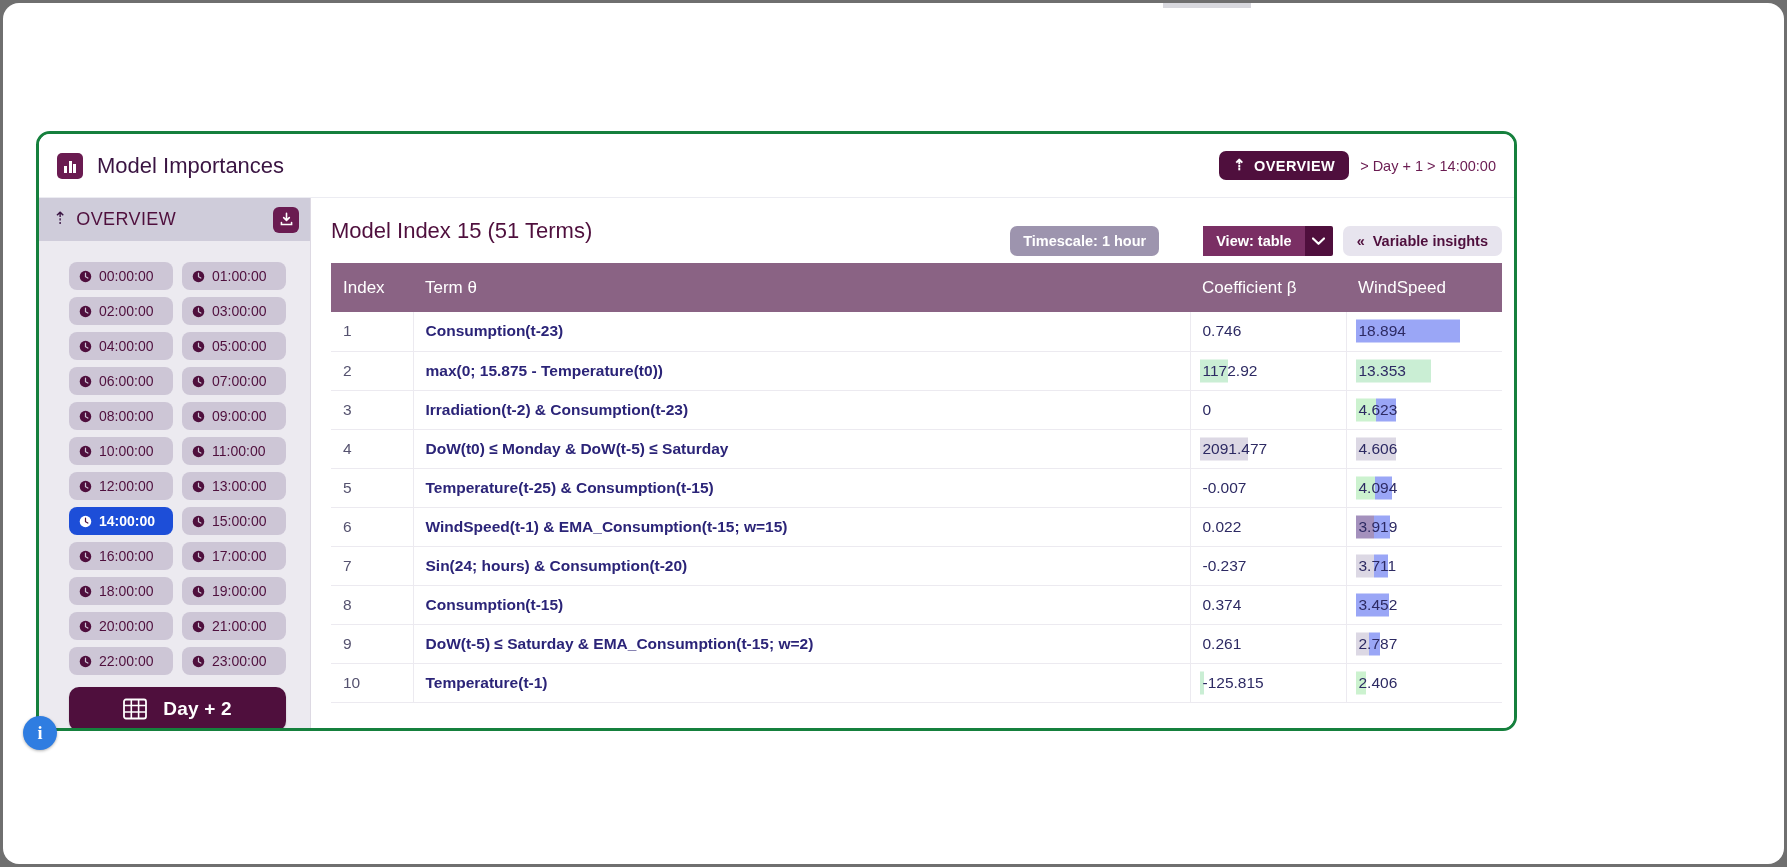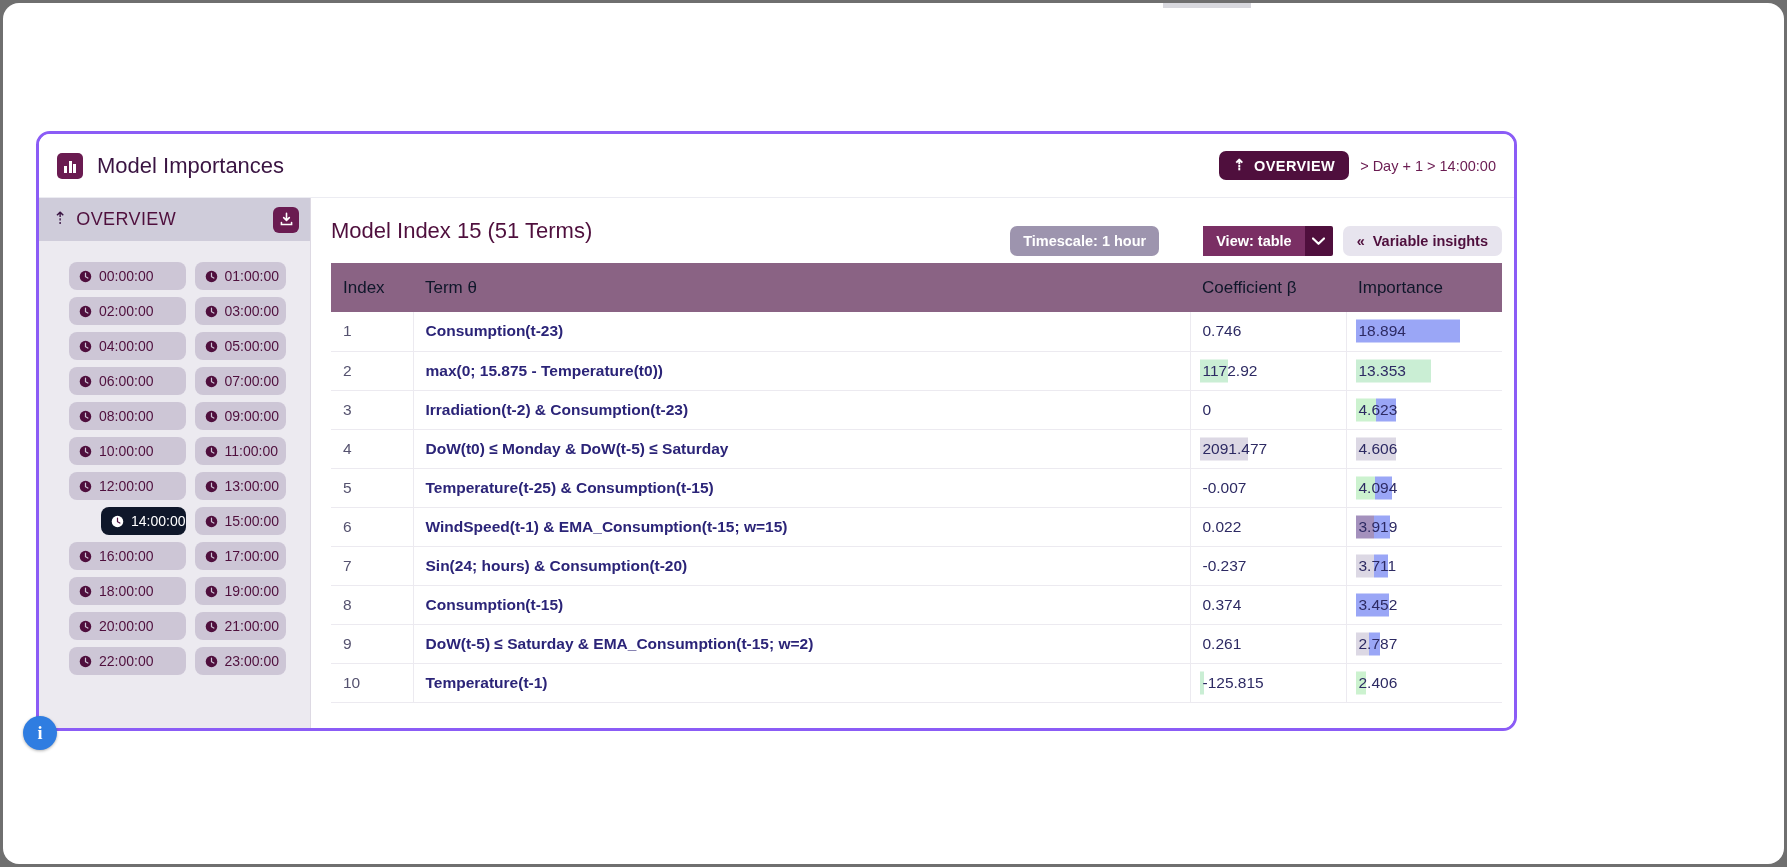--- a/index.html
+++ b/index.html
@@ -39,21 +39,21 @@
     letter-spacing: 0.2px;
   }
 
   
   .card {
     position: absolute;
     left: 33px;
     top: 128px;
     width: 1481px;
     height: 600px;
-    border: 3px solid #8b5cf6;
+    border: 3px solid #15803d;
     border-radius: 14px;
     background: #ffffff;
     overflow: hidden;
   }
 
   .card-header {
     height: 64px;
     display: flex;
     align-items: center;
     padding: 0 14px 0 18px;
@@ -204,24 +204,23 @@
     align-items: center;
     gap: 7px;
     padding-left: 10px;
     font-size: 14px;
     color: #4f0f3d;
     cursor: pointer;
     border: none;
     font-family: "Liberation Sans", sans-serif;
   }
   .time-chip.selected {
-    background: #0f172a;
+    background: #1d4ed8;
     color: #ffffff;
-    font-weight: normal;
-    margin-left: 32px;
+    font-weight: bold;
   }
   .clock-ico { flex: none; display: block; }
 
   .day-group.second { margin-top: 12px; }
 
   
   .main {
     flex: 1;
     min-width: 0;
     background: #ffffff;
@@ -282,21 +281,21 @@
     font-size: 14.5px; font-weight: bold;
     border: none; cursor: pointer;
     font-family: "Liberation Sans", sans-serif;
   }
 
   
   .tbl-wrap { overflow: hidden; }
   table.imp { width: 100%; border-collapse: collapse; table-layout: fixed; }
   table.imp thead th {
     background: #8a6384;
-    color: #0f172a;
+    color: #ffffff;
     font-size: 17px;
     font-weight: 400;
     text-align: left;
     padding: 14px 0 14px 12px;
     height: 49px;
   }
   th.c-index { width: 82px; }
   th.c-term  { width: auto; }
   th.c-coef  { width: 156px; }
   th.c-imp   { width: 156px; }
@@ -562,20 +561,30 @@
               </button>
               <button class="time-chip">
                 <svg class="clock-ico" width="13" height="13" viewBox="0 0 14 14">
                   <circle cx="7" cy="7" r="6.2" fill="#4f0f3d"></circle>
                   <path d="M7 3.4V7.2l2.5 1.5" stroke="#cdc6d6" stroke-width="1.3" fill="none" stroke-linecap="round"></path>
                 </svg>
                 <span>23:00:00</span>
               </button>
             </div>
 
+          <div class="day-group second">
+            <svg class="grid-icon" width="24" height="22" viewBox="0 0 24 22">
+              <rect x="1" y="1.5" width="22" height="19" rx="2" fill="none" stroke="#fff" stroke-width="1.8"></rect>
+              <line x1="1" y1="7.5" x2="23" y2="7.5" stroke="#fff" stroke-width="1.6"></line>
+              <line x1="1" y1="14" x2="23" y2="14" stroke="#fff" stroke-width="1.6"></line>
+              <line x1="8.3" y1="1.5" x2="8.3" y2="20.5" stroke="#fff" stroke-width="1.6"></line>
+              <line x1="15.6" y1="1.5" x2="15.6" y2="20.5" stroke="#fff" stroke-width="1.6"></line>
+            </svg>
+            <span class="day-group-label">Day + 2</span>
+          </div>
         </div>
       </div>
 
       <div class="main">
 
         <div class="main-toolbar">
           <div class="model-heading">Model Index 15 (51 Terms)</div>
 
           <div class="toolbar-right">
             <button class="tb-btn tb-muted">Timescale: 1 hour</button>
@@ -596,21 +605,21 @@
           </div>
         </div>
 
         <div class="tbl-wrap">
           <table class="imp">
             <thead>
               <tr>
                 <th class="c-index">Index</th>
                 <th class="c-term">Term θ</th>
                 <th class="c-coef">Coefficient β</th>
-                <th class="c-imp">Importance</th>
+                <th class="c-imp">WindSpeed</th>
               </tr>
             </thead>
             <tbody id="imp-body">
                 <tr>
                   <td class="c-index">1</td>
                   <td class="c-term">Consumption(t-23)</td>
                   <td class="c-coef"><span class="cellbar"><span class="txt">0.746</span></span></td>
                   <td class="c-imp"><span class="cellbar"><span class="segs">
                         <span style="width:104px;background:#9aa6f6"></span>
                       </span><span class="txt">18.894</span></span></td>

